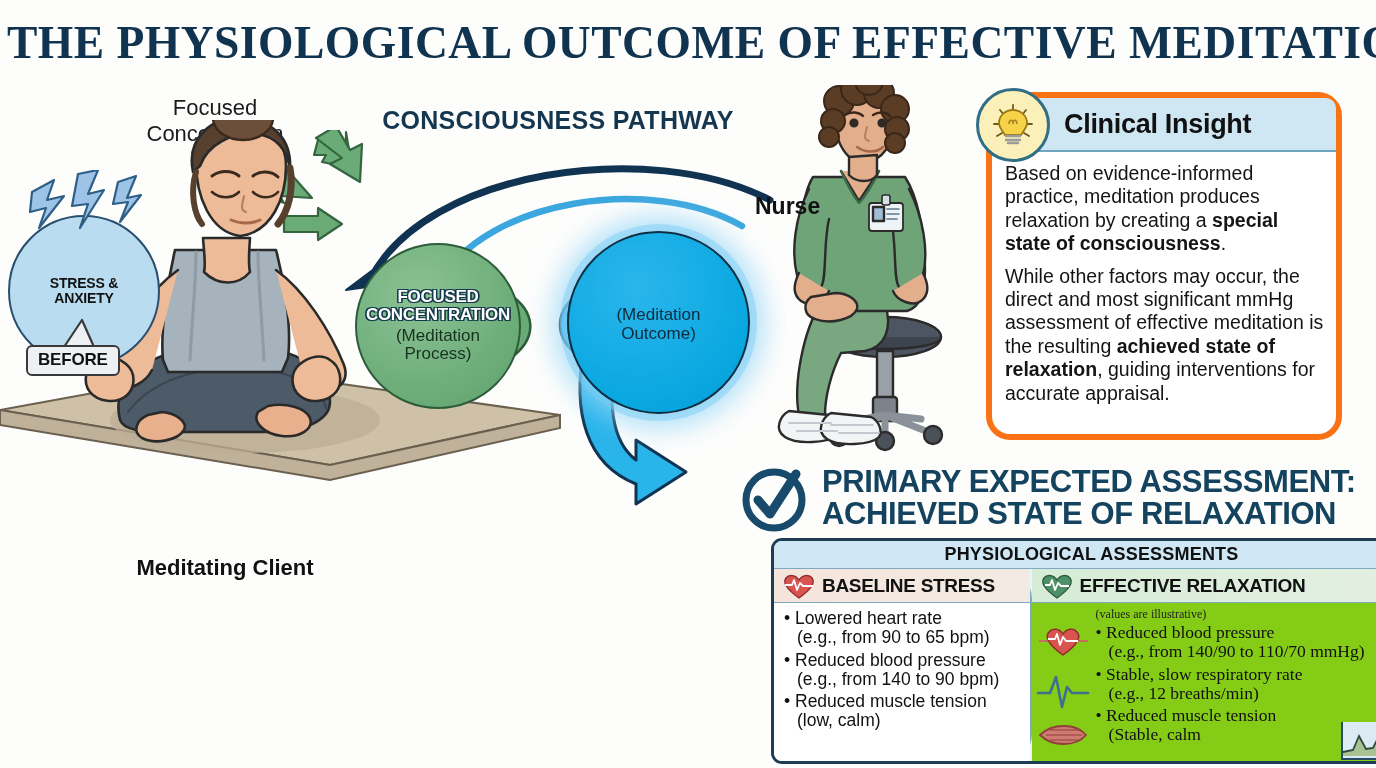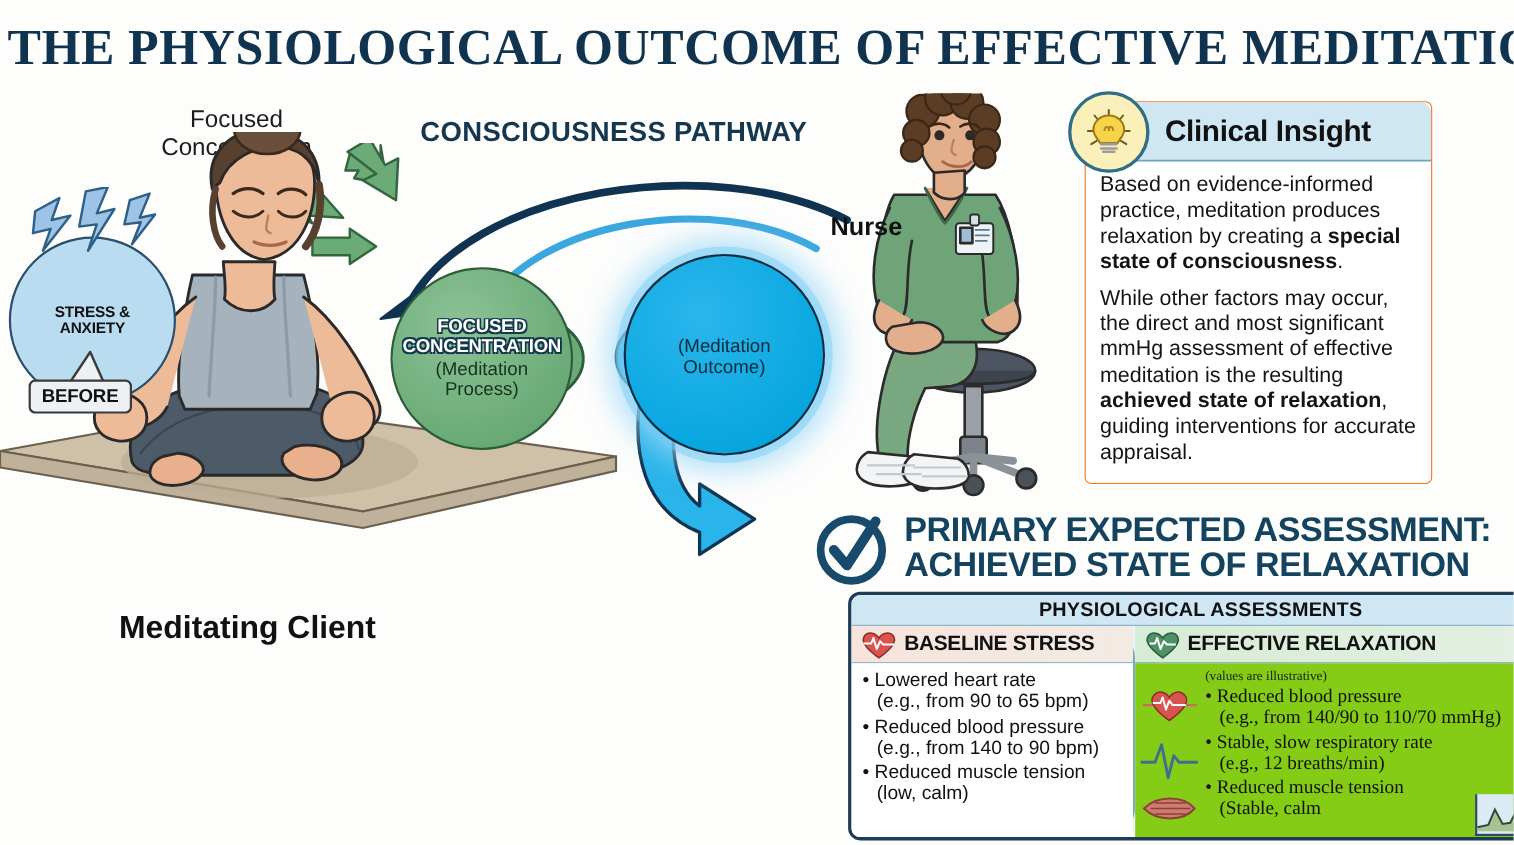--- a/index.html
+++ b/index.html
@@ -44,21 +44,21 @@
     background: #eef1f3; border: 2.2px solid #3a3a3a; border-radius: 6px;
     padding: 3px 10px 4px; font-weight: bold; font-size: 17px; color: #111;
     z-index: 7; letter-spacing: -0.2px;
   }
   .before-tail { position: absolute; left: 52px; top: 318px; z-index: 6; }
 
   
   .client { position: absolute; left: 0px; top: 120px; width: 600px; height: 440px; z-index: 3; }
   .client-caption {
     position: absolute; left: 0px; top: 555px; width: 450px; text-align: center;
-    font-weight: bold; font-size: 29px; color: #111;
+    font-weight: bold; font-size: 22px; color: #111;
   }
   .focused-caption {
     position: absolute; left: 125px; top: 95px; width: 180px; text-align: center;
     font-size: 22px; color: #1b1b1b; line-height: 1.18;
   }
 
   
   .pathway-title {
     position: absolute; left: 368px; top: 106px; width: 380px; text-align: center;
     font-weight: bold; font-size: 25px; color: #14374f; letter-spacing: 0.3px;
@@ -94,22 +94,22 @@
 
   
   .nurse { position: absolute; left: 745px; top: 85px; width: 235px; height: 370px; z-index: 3; }
   .nurse-label {
     position: absolute; left: 755px; top: 193px;
     font-weight: bold; font-size: 23px; color: #111; z-index: 6;
   }
 
   
   .insight {
-    position: absolute; left: 986px; top: 92px; width: 316px; height: 348px;
-    border: 1px solid #f97316; border-radius: 6px; background: #ffffff;
+    position: absolute; left: 986px; top: 92px; width: 356px; height: 348px;
+    border: 6px solid #f97316; border-radius: 24px; background: #ffffff;
     z-index: 4; overflow: visible;
   }
   .insight-head {
     height: 54px; background: #cfe6f3; border-bottom: 2px solid #6fa6bf;
     border-radius: 10px 10px 0 0;
     display: flex; align-items: center; padding-left: 72px;
   }
   .insight-head-text { font-weight: bold; font-size: 27px; color: #111; letter-spacing: -0.3px; }
   .bulb {
     position: absolute; left: -16px; top: -10px; width: 74px; height: 74px; border-radius: 50%;

